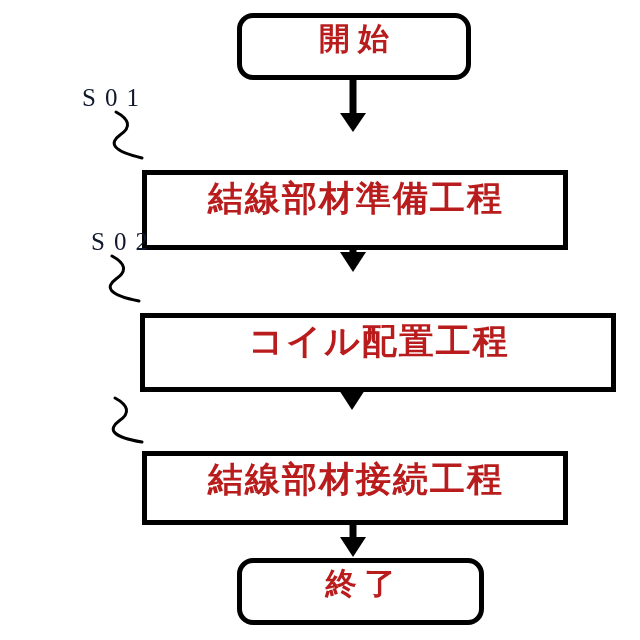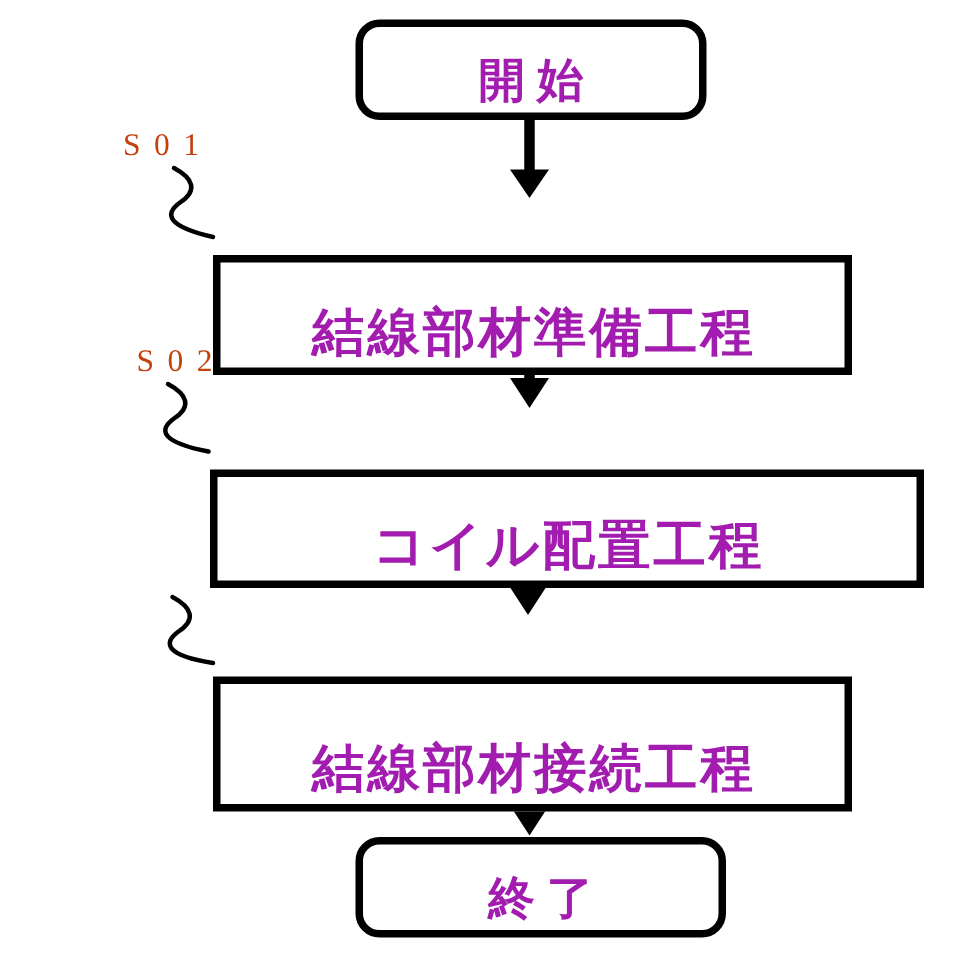--- a/index.html
+++ b/index.html
@@ -18,48 +18,48 @@
   .overlay {
     position: absolute;
     left: 0;
     top: 0;
     width: 640px;
     height: 640px;
   }
   .node {
     position: absolute;
     display: flex;
-    align-items: flex-end;
+    align-items: flex-start;
     justify-content: center;
     box-sizing: border-box;
     background: #ffffff;
     border: 5px solid #000000;
-    color: #a21caf;
+    color: #b91c1c;
     font-weight: bold;
     white-space: nowrap;
   }
   .terminal {
     border-radius: 16px;
     font-size: 31px;
     letter-spacing: 8px;
     text-indent: 8px; 
   }
   .process {
     font-size: 35px;
     letter-spacing: 2px;
     text-indent: 2px;
     margin-top: 40px;
   }
   .step-label {
     position: absolute;
     font-family: "Liberation Serif", serif;
-    font-size: 21px;
+    font-size: 25px;
     font-weight: normal;
     letter-spacing: 9px;
-    color: #c2410c;
+    color: #0f172a;
     white-space: nowrap;
   }
 </style>
 </head>
 <body>
 
 <div class="canvas">
 
   <svg class="overlay" viewBox="0 0 640 640">
 
@@ -100,21 +100,21 @@
     <span>結線部材準備工程</span>
   </div>
 
   <div class="step-label" style="left:91px; top:228px;">S02</div>
 
   <div class="node process" style="left:140px; top:273px; width:476px; height:79px;">
     <span>コイル配置工程</span>
   </div>
 
 
-  <div class="node process" style="left:142px; top:411px; width:426px; height:90px;">
+  <div class="node process" style="left:142px; top:411px; width:426px; height:74px;">
     <span>結線部材接続工程</span>
   </div>
 
   <div class="node terminal" style="left:237px; top:558px; width:247px; height:67px;">
     <span>終了</span>
   </div>
 
 </div>
 
 </body></html>

